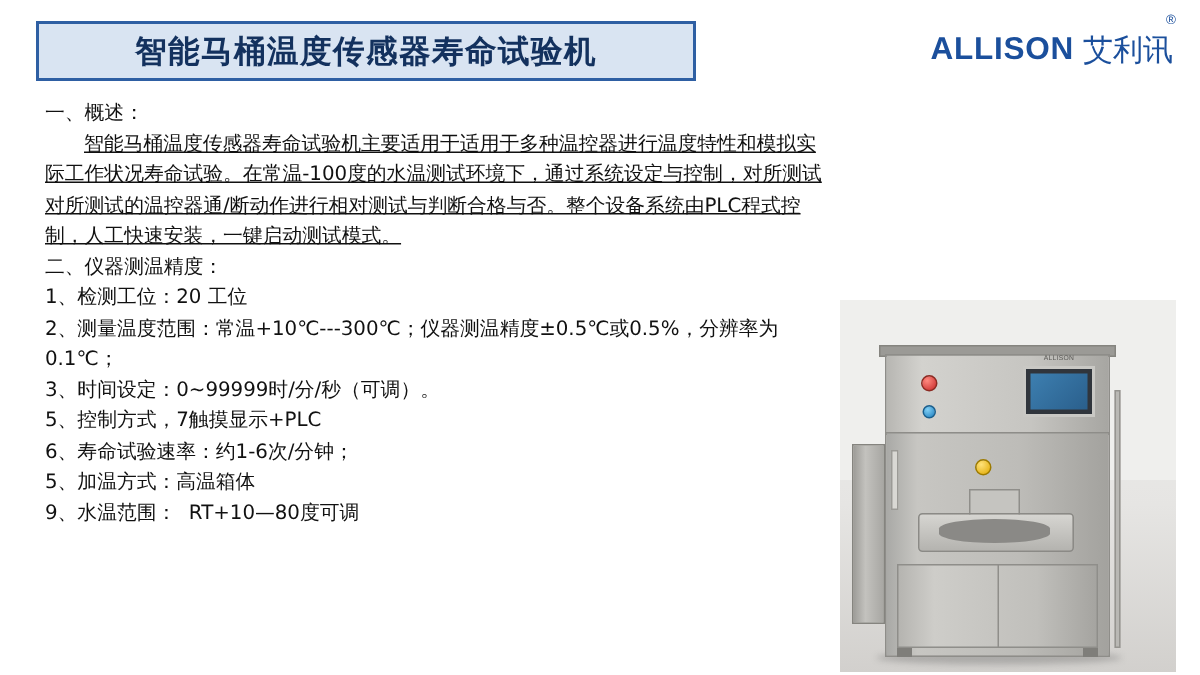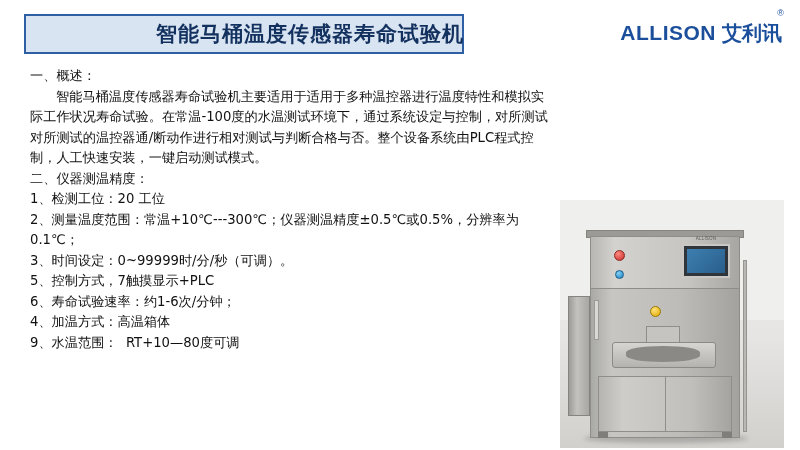--- a/index.html
+++ b/index.html
@@ -31,21 +31,21 @@
     background: #d9e4f2;
     box-sizing: border-box;
   }
   .title-text {
     position: absolute;
     left: 24px;
     top: 14px;
     width: 440px;
     height: 40px;
     line-height: 40px;
-    text-align: right;
+    text-align: center;
     font-size: 21px;
     font-weight: bold;
     color: #13315e;
     letter-spacing: 1px;
     font-family: "DejaVu Sans", "Liberation Sans", sans-serif;
   }
 
   .brand {
     position: absolute;
     right: 18px;
@@ -56,21 +56,21 @@
   }
   .brand-latin {
     font-size: 21px;
     font-weight: bold;
     color: #1b4f9c;
     letter-spacing: 0.5px;
     font-family: "Liberation Sans", sans-serif;
   }
   .brand-cn {
     font-size: 20px;
-    font-weight: bold;
+    font-weight: normal;
     color: #1b4f9c;
     margin-left: 6px;
     font-family: "DejaVu Sans", sans-serif;
   }
   .brand-mark {
     position: absolute;
     right: -2px;
     top: -8px;
     font-size: 9px;
     color: #1b4f9c;
@@ -86,20 +86,21 @@
     line-height: 20.5px;
     color: #111111;
     font-family: "DejaVu Sans", "Liberation Sans", sans-serif;
   }
   .content p {
     margin: 0;
     white-space: pre-wrap;
   }
   .indent {
     text-indent: 26px;
+    text-decoration: underline;
   }
 
   
   .photo {
     position: absolute;
     left: 560px;
     top: 200px;
     width: 224px;
     height: 248px;
   }
@@ -311,21 +312,21 @@
 
   <div class="content">
     <p>一、概述：</p>
     <p class="indent">智能马桶温度传感器寿命试验机主要适用于适用于多种温控器进行温度特性和模拟实际工作状况寿命试验。在常温-100度的水温测试环境下，通过系统设定与控制，对所测试对所测试的温控器通/断动作进行相对测试与判断合格与否。整个设备系统由PLC程式控制，人工快速安装，一键启动测试模式。</p>
     <p>二、仪器测温精度：</p>
     <p>1、检测工位：20 工位</p>
     <p>2、测量温度范围：常温+10℃---300℃；仪器测温精度±0.5℃或0.5%，分辨率为0.1℃；</p>
     <p>3、时间设定：0~99999时/分/秒（可调）。</p>
     <p>5、控制方式，7触摸显示+PLC</p>
     <p>6、寿命试验速率：约1-6次/分钟；</p>
-    <p>4、加温方式：高温箱体</p>
+    <p>5、加温方式：高温箱体</p>
     <p>9、水温范围：  RT+10—80度可调</p>
 
   </div>
 
   <div class="photo">
     <div class="floor"></div>
     <div class="wall"></div>
     <div class="shadow"></div>
     <div class="tank"></div>
     <div class="pipe"></div>

